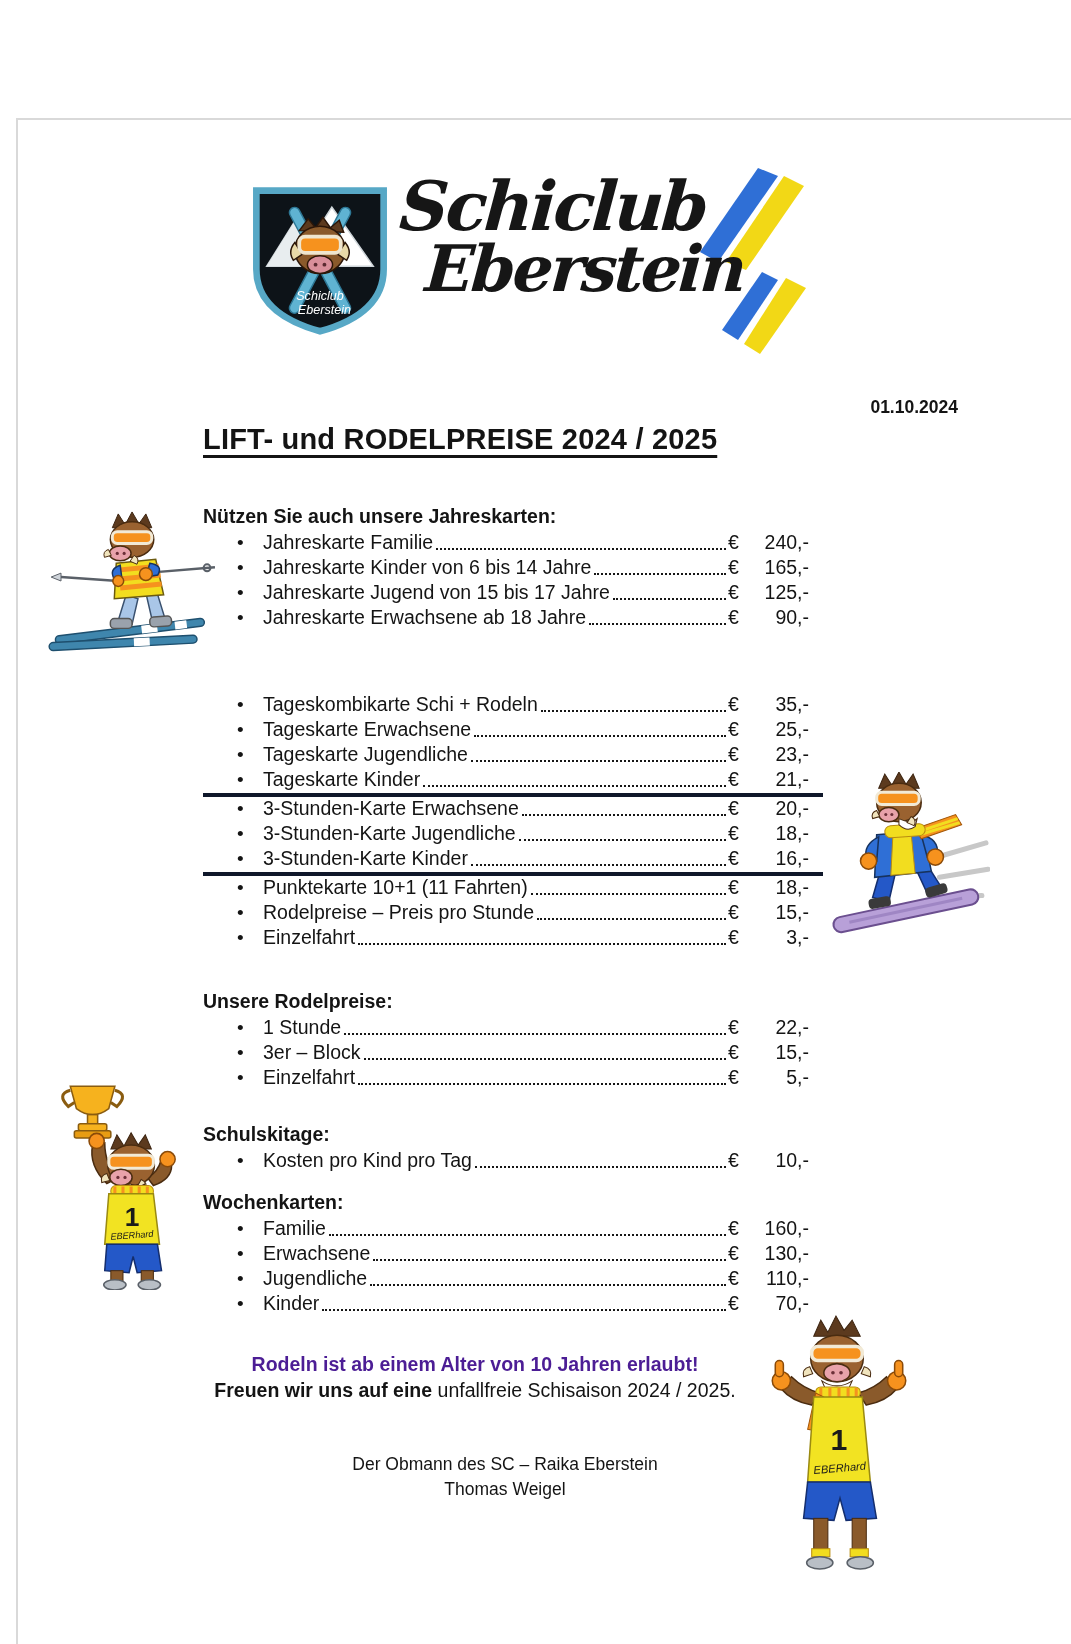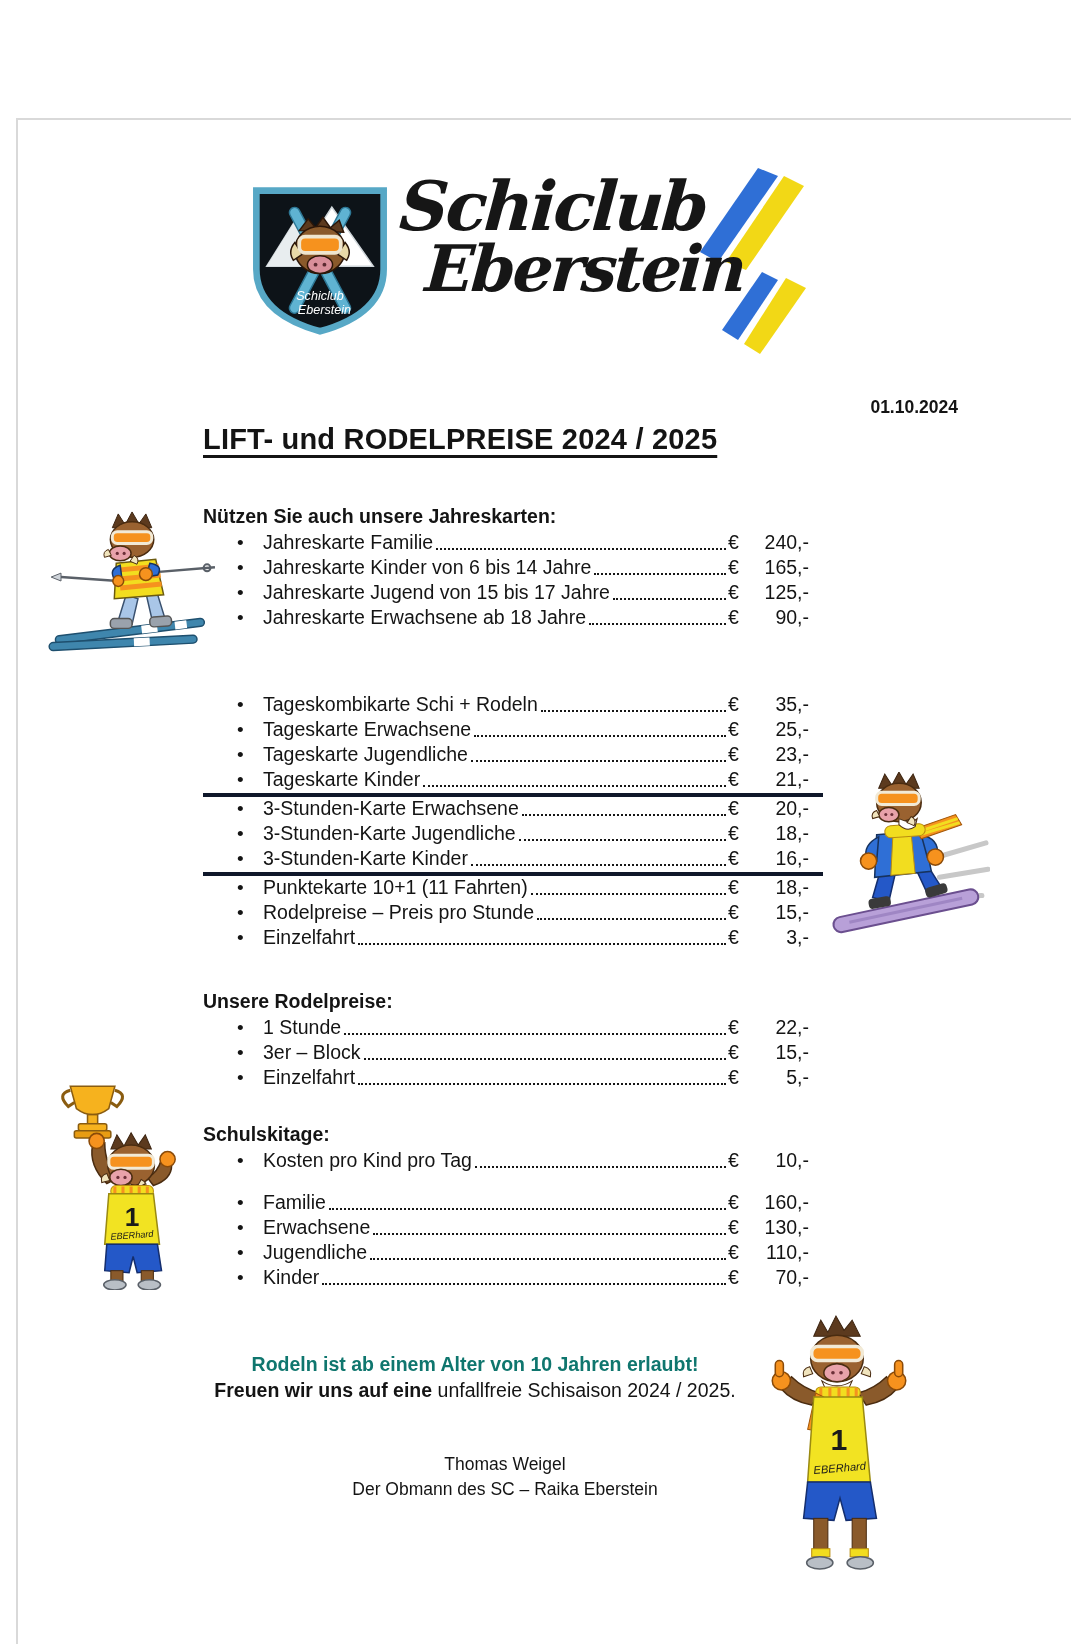--- a/index.html
+++ b/index.html
@@ -41,21 +41,21 @@
   .price { flex:none; width:80px; text-align:right; padding-right:14px; box-sizing:border-box; }
   .row.u { border-bottom:4px solid #0f172a; }
   #sec1 { margin-top:62px; }
   #sec2 { margin-top:39px; }
   #sec3 { margin-top:32px; }
   #sec4 { margin-top:17px; }
   
   .notice { position:absolute; left:125px; top:1335px; width:700px; text-align:center;
             font-size:19.5px; line-height:26px; }
   .notice .gratis { font-weight:bold; }
-  .notice .red { font-weight:bold; color:#0f766e; margin-top:16px; }
+  .notice .red { font-weight:bold; color:#4c1d95; margin-top:16px; }
   .notice .season .b { font-weight:bold; }
   .signature { position:absolute; left:215px; top:1452px; width:580px; text-align:center;
                font-size:17.5px; line-height:25px; }
   
   .m1 { position:absolute; left:45px;  top:508px;  width:182px; height:148px; }
   .m2 { position:absolute; left:818px; top:772px;  width:172px; height:162px; }
   .m3 { position:absolute; left:48px;  top:1072px; width:152px; height:218px; }
   .m4 { position:absolute; left:763px; top:1308px; width:152px; height:268px; }
   svg { display:block; width:100%; height:100%; }
   svg text { font-family:"Liberation Sans", sans-serif; }
@@ -225,20 +225,21 @@
     <div class="sec-heading">Schulskitage:</div>
     <div class="row">
       <span class="label">Kosten pro Kind pro Tag</span>
         <span class="leader"></span>
         <span class="euro">€</span>
         <span class="price">10,-</span>
     </div>
   </div>
 
   <div id="sec4">
+    <div class="sec-heading">Wochenkarten:</div>
     <div class="row">
       <span class="label">Familie</span>
         <span class="leader"></span>
         <span class="euro">€</span>
         <span class="price">160,-</span>
     </div>
     <div class="row">
       <span class="label">Erwachsene</span>
         <span class="leader"></span>
         <span class="euro">€</span>
@@ -261,22 +262,22 @@
 
 <div class="notice">
   <div class="red">Rodeln ist ab einem Alter von 10 Jahren erlaubt!</div>
   <div class="season">
     <span class="b">Freuen wir uns auf eine</span>
     <span>unfallfreie Schisaison 2024 / 2025.</span>
   </div>
 </div>
 
 <div class="signature">
+  <div>Der Obmann des SC – Raika Eberstein</div>
   <div>Thomas Weigel</div>
-  <div>Der Obmann des SC – Raika Eberstein</div>
 </div>
 
 <div class="m1">
   <svg viewBox="0 0 180 150">
     <line x1="98" y1="66" x2="170" y2="60" stroke="#5a6068" stroke-width="2.5"></line>
     <circle cx="162" cy="60.6" r="3.5" fill="none" stroke="#5a6068" stroke-width="2"></circle>
     <line x1="72" y1="74" x2="14" y2="70" stroke="#5a6068" stroke-width="2.5"></line>
     <path d="M14 66 l-10 4 10 4 z" fill="#cfd4da" stroke="#5a6068" stroke-width="1"></path>
     <g transform="rotate(-7 90 126)">
       <rect x="8" y="120" width="152" height="8" rx="4" fill="#3f86ad" stroke="#1e4f6e" stroke-width="1.5"></rect>

